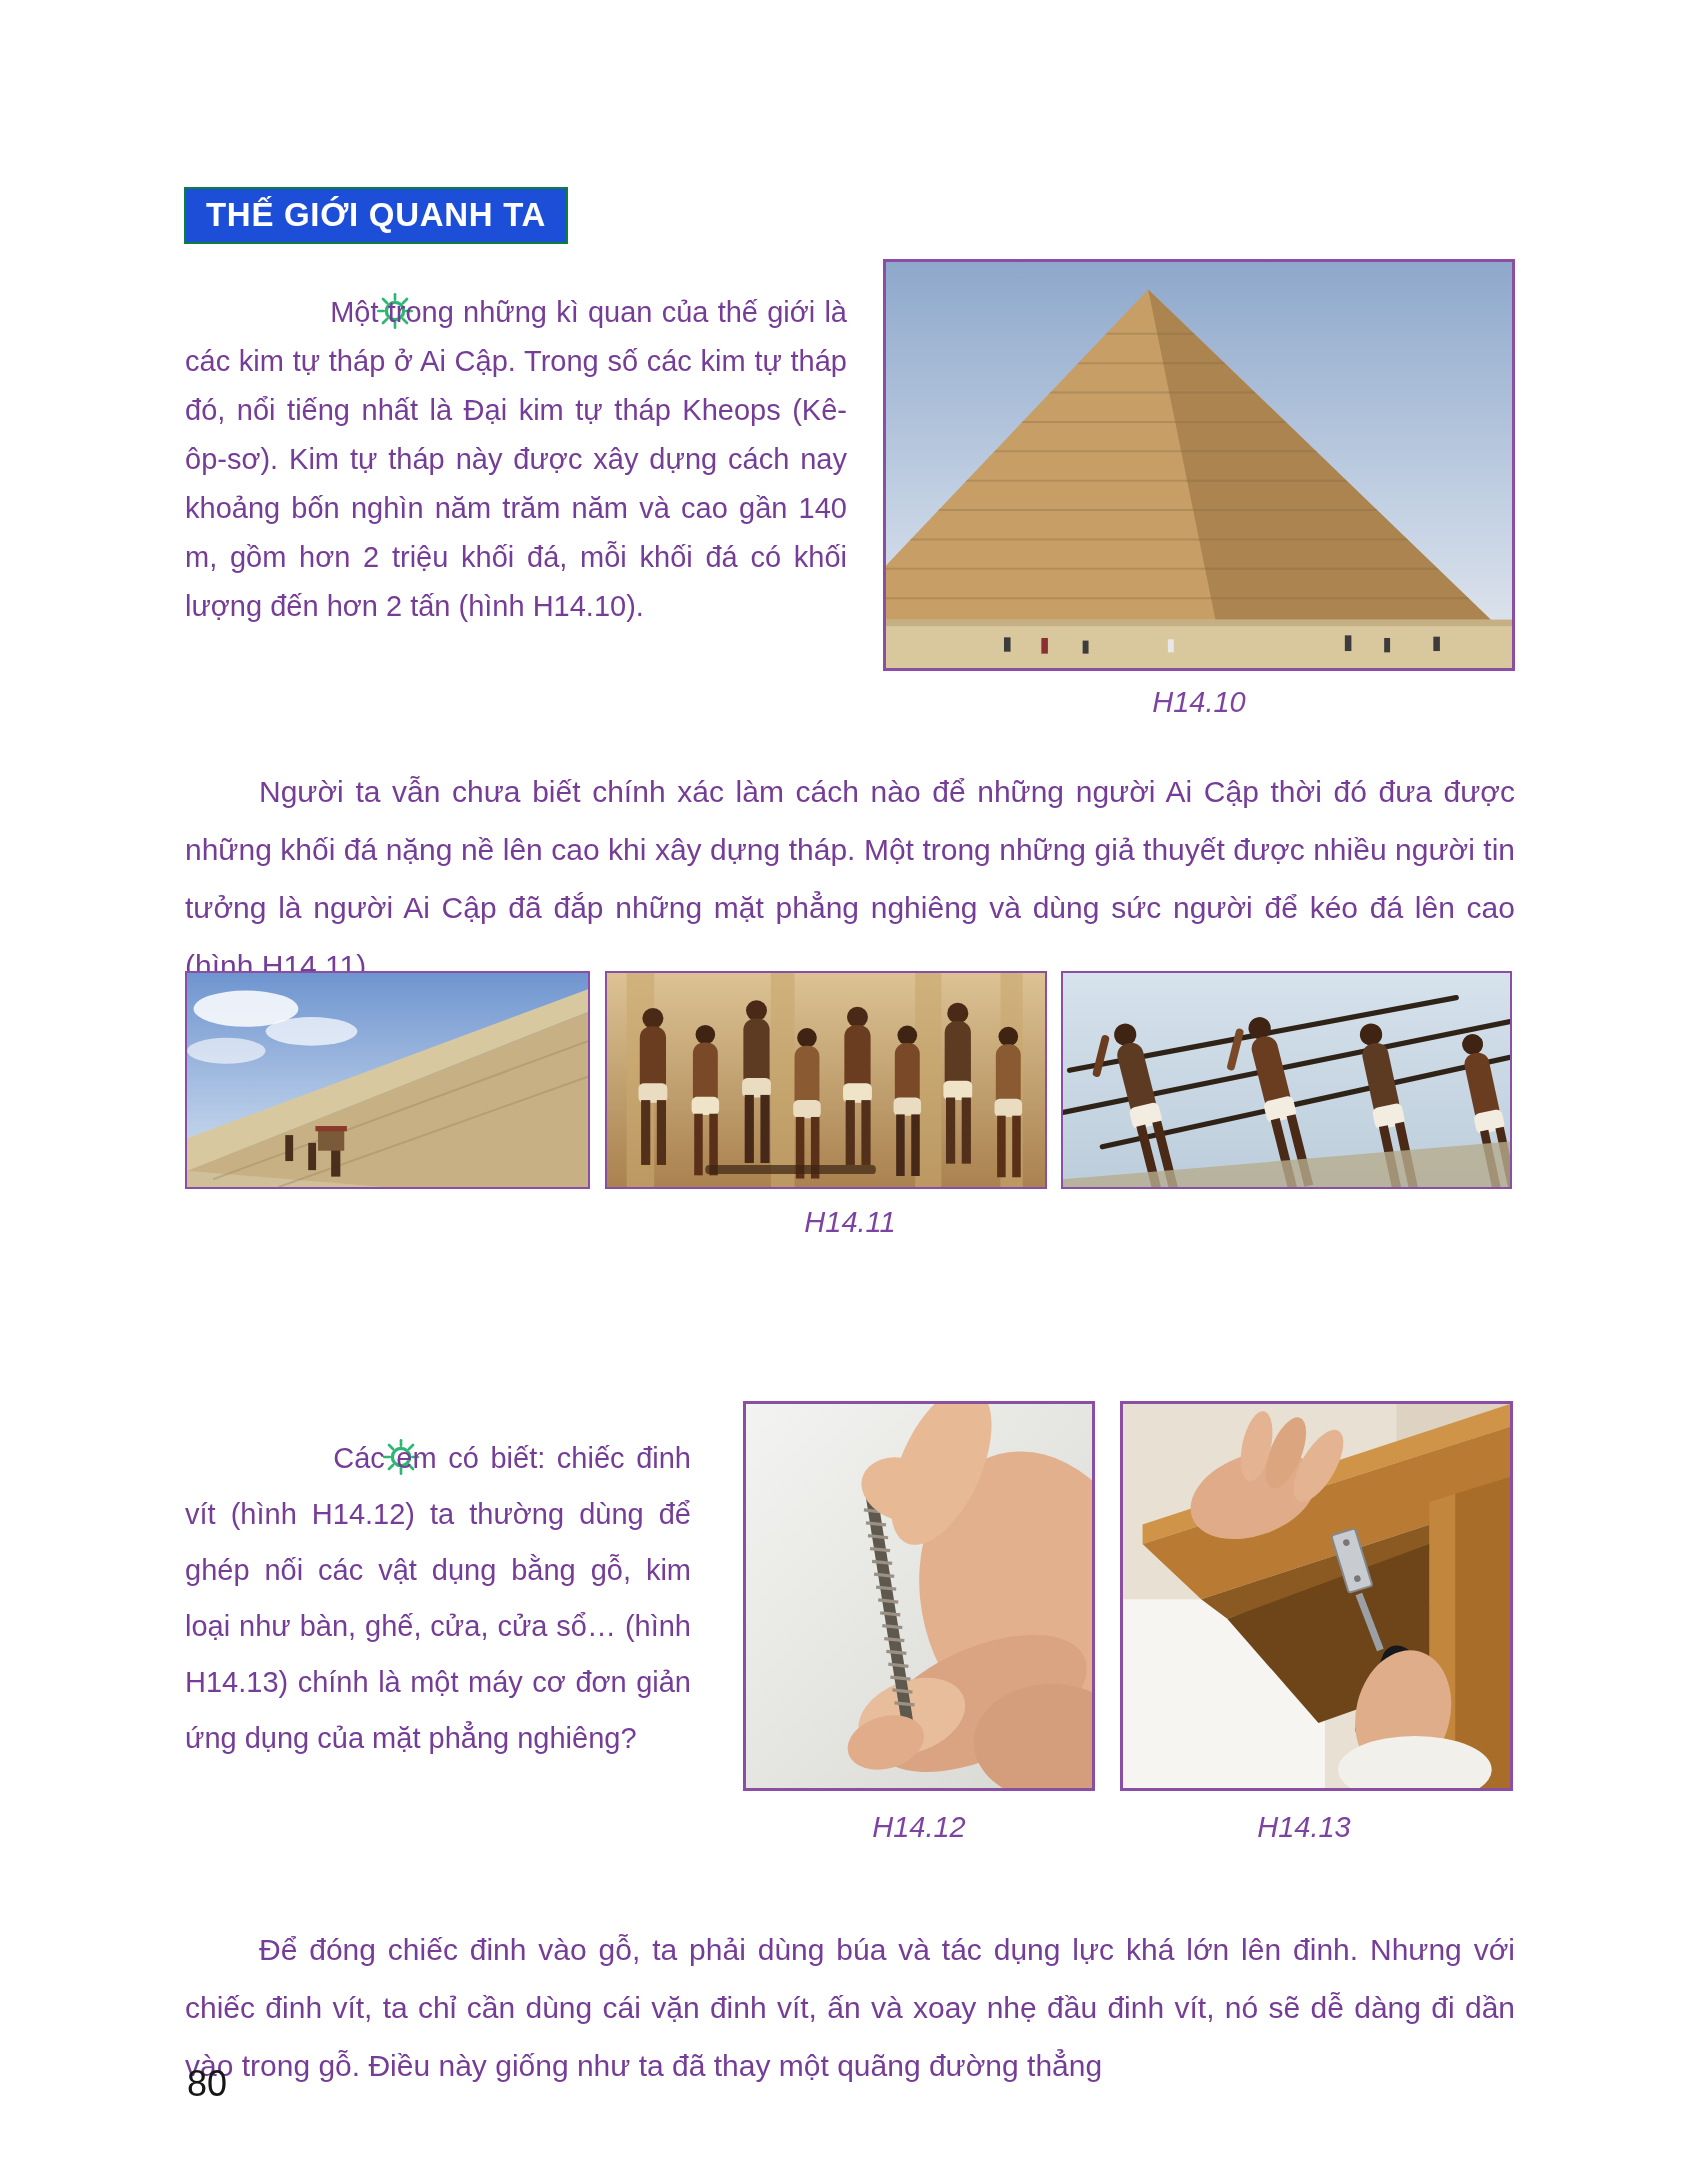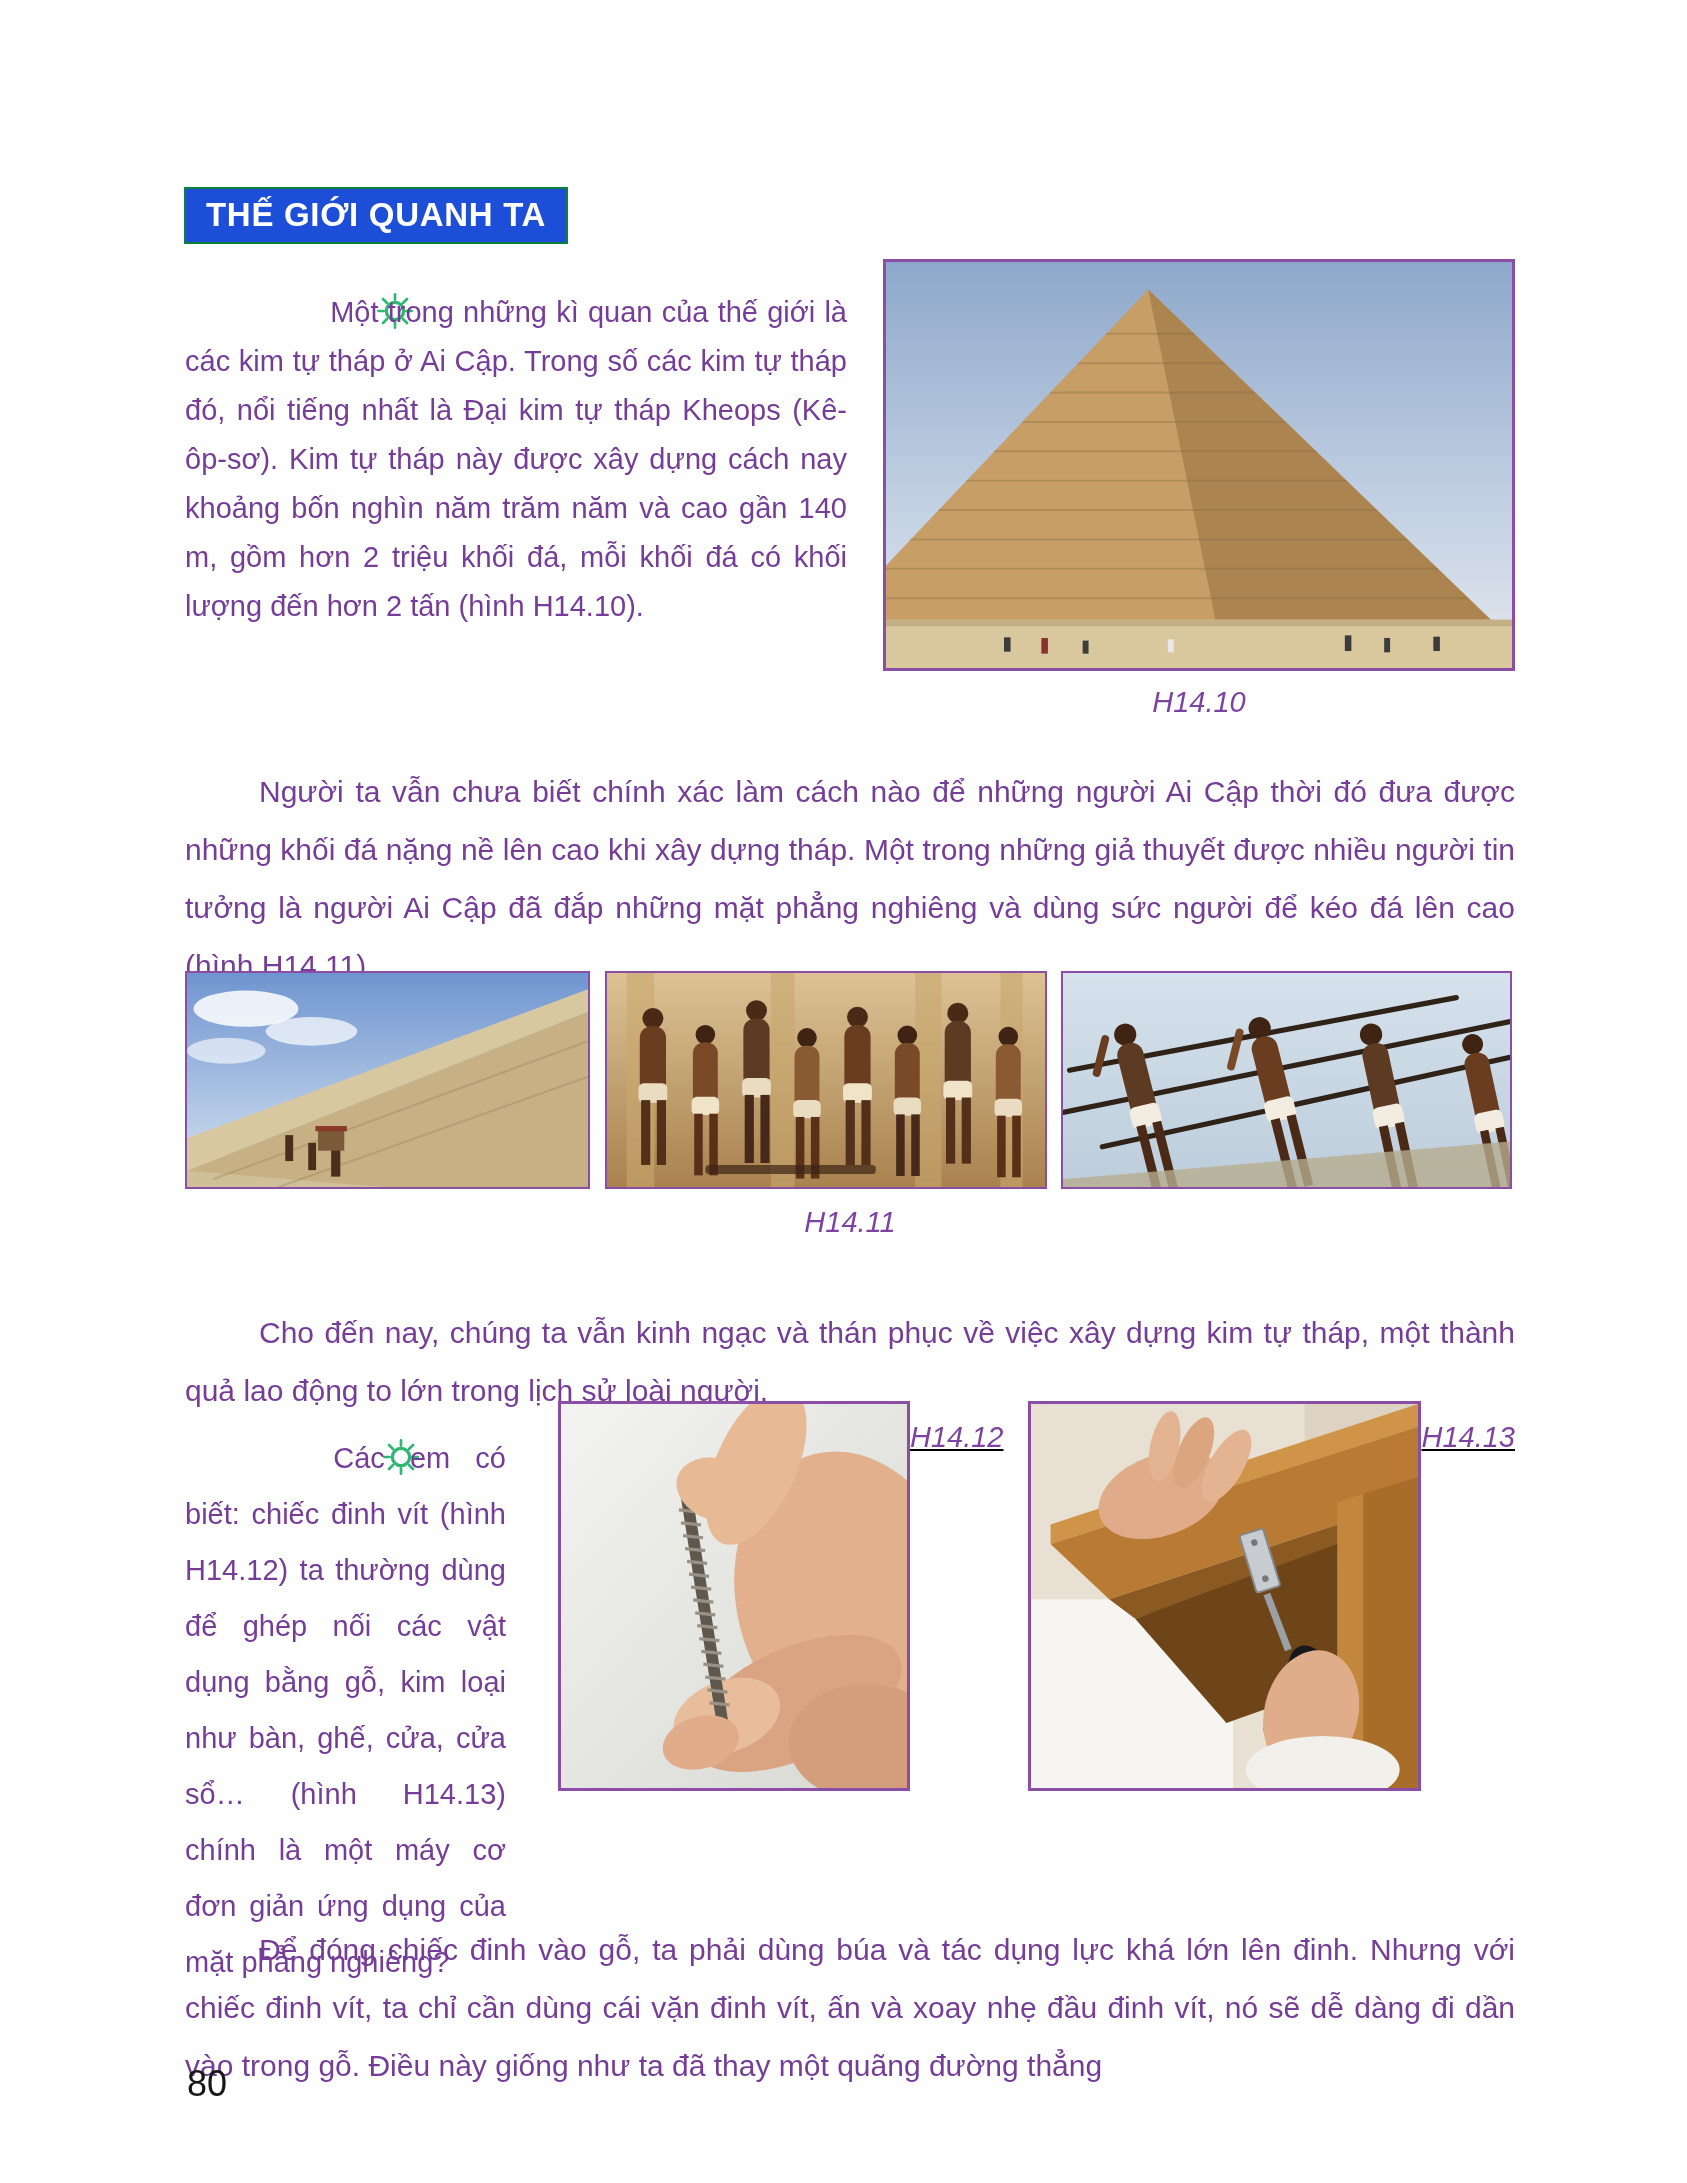--- a/index.html
+++ b/index.html
@@ -47,21 +47,21 @@
   .cap-11{margin-top:17px;text-align:center;}
   
   .para3{top:1274px;}
   
   .section2{position:absolute;left:185px;top:1401px;width:1330px;display:flex;}
   .s2-text{
     width:506px;font-size:29px;line-height:56px;text-align:justify;
     color:#753d97;text-indent:99px;
   }
   .s2-figs{display:flex;margin-left:52px;align-items:flex-start;}
-  .figcol{display:flex;flex-direction:row;text-decoration:underline;}
+  .figcol{display:flex;flex-direction:column;}
   .f12{width:352px;height:390px;}
   .f13{width:393px;height:390px;margin-left:25px;}
   .cap-1213{margin-top:20px;}
   
   .para5{top:1891px;}
   
   .pagenum{
     position:absolute;left:187px;top:2063px;
     font-size:36px;color:#161616;
   }
@@ -292,21 +292,20 @@
                 <rect x="7" y="134" width="13" height="105" fill="#4a2a16"></rect>
               </g>
           </g>
           <polygon points="0,318 682,260 682,330 0,330" fill="#b7ad8e" opacity="0.8"></polygon>
         </svg>
       </div>
     </div>
     <div class="caption cap-11">H14.11</div>
   </div>
 
-  <p class="bodypara para3">Cho đến nay, chúng ta vẫn kinh ngạc và thán phục về việc xây dựng kim tự tháp, một thành quả lao động to lớn trong lịch sử loài người.</p>
 
   <div class="section2">
     <p class="s2-text"><span class="sun">
         <svg viewBox="0 0 54 54">
           <circle cx="27" cy="27" r="13" fill="none" stroke="#2eb673" stroke-width="5"></circle>
           <g stroke="#2eb673" stroke-width="4" stroke-linecap="round">
             <line x1="27" y1="2" x2="27" y2="10"></line>
               <line x1="27" y1="44" x2="27" y2="52"></line>
             <line x1="2" y1="27" x2="10" y2="27"></line>
               <line x1="44" y1="27" x2="52" y2="27"></line>

